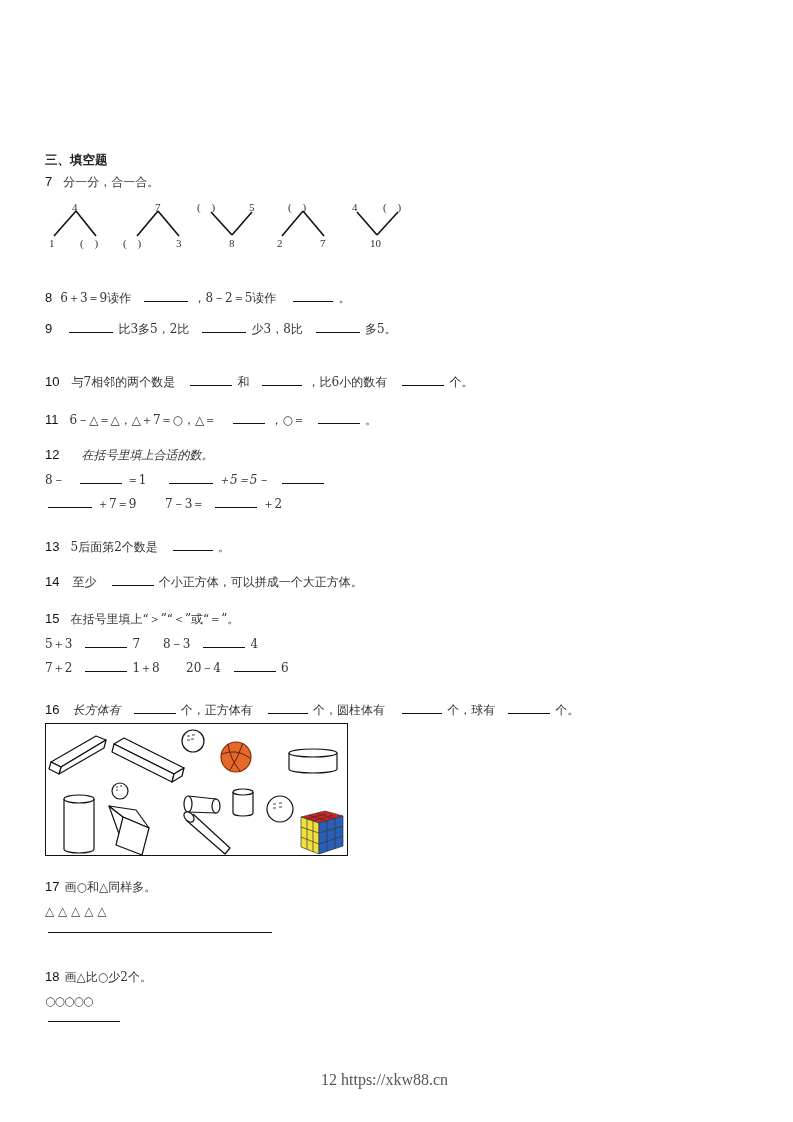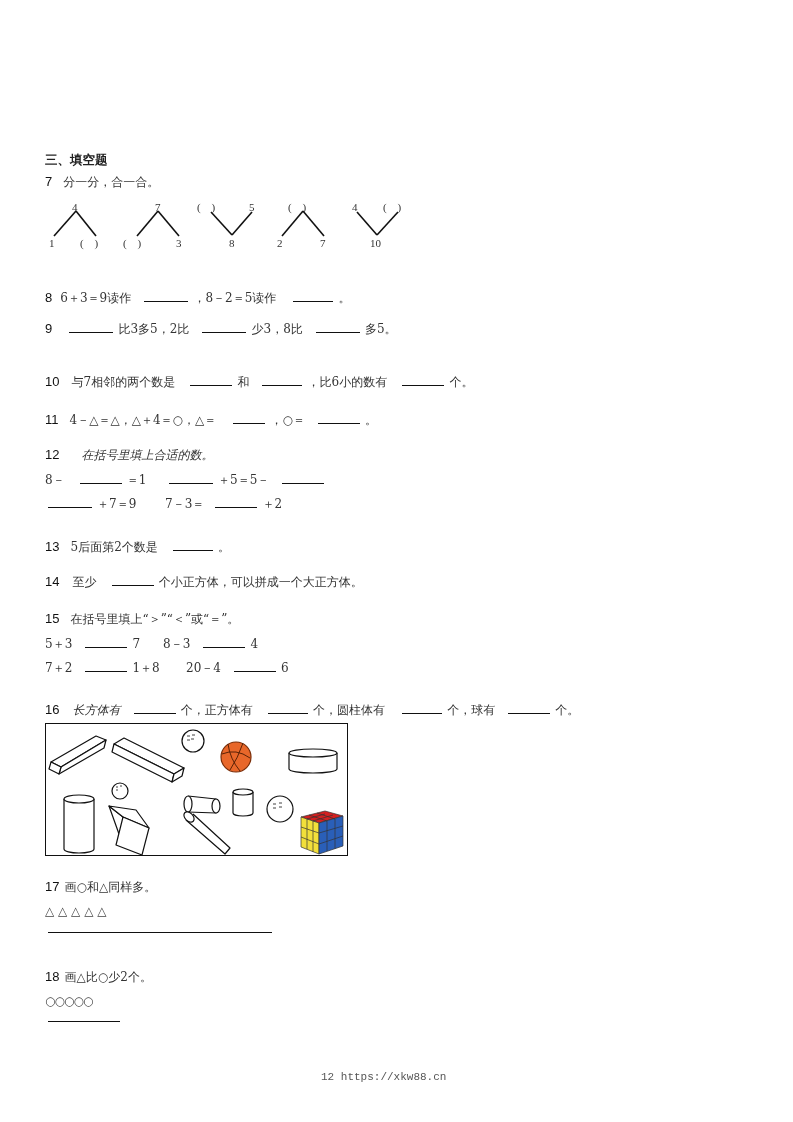--- a/index.html
+++ b/index.html
@@ -5,21 +5,21 @@
   html, body { margin: 0; padding: 0; background: #ffffff; }
   body { width: 793px; height: 1122px; position: relative; overflow: hidden;
          font-family: "DejaVu Serif", "Liberation Serif", serif; color: #222; }
   .abs { position: absolute; white-space: nowrap; }
   .qn { font-family: "Liberation Sans", "DejaVu Sans", sans-serif; font-size: 13px; color: #111; }
   .t  { font-size: 12px; color: #333; }
   .sec { font-family: "Liberation Sans", "DejaVu Sans", sans-serif; font-size: 12.5px; font-weight: bold; color: #222; }
   .blank { display: inline-block; border-bottom: 1.3px solid #111; height: 11px; vertical-align: baseline; }
   .row { position: absolute; white-space: nowrap; line-height: 16px; }
   .num { font-size: 11px; color: #333; font-family: "Liberation Serif", "DejaVu Serif", serif; }
-  .footer { font-family: Liberation Mono, monospace; font-size: 11px; color: #555; }
+  .footer { font-family: Liberation Serif, serif; font-size: 16px; color: #555; }
   .shapes-box { position: absolute; left: 45px; top: 723px; width: 303px; height: 133px; border: 1.3px solid #111; box-sizing: border-box; }
   .draw-line { position:absolute; left:48px; border-bottom:1.3px solid #111; }
 </style>
 </head>
 <body>
 
 <div class="abs sec" style="left:45px; top:152px;font-family:Liberation Serif, serif;">三、填空题</div>
 
 <div class="row" style="left:45px; top:173px;">
   <span class="qn">7</span>
@@ -93,37 +93,37 @@
   <span class="blank" style="width:42px; margin-left:10px;"></span>
   <span class="t">和</span>
   <span class="blank" style="width:40px; margin-left:8px;"></span>
   <span class="t">，比6小的数有</span>
   <span class="blank" style="width:42px; margin-left:10px;"></span>
   <span class="t">个。</span>
 </div>
 
 <div class="row" style="left:45px; top:411px;">
   <span class="qn">11</span>
-  <span class="t" style="margin-left:6px;">4－△＝△，△＋4＝○，△＝</span>
+  <span class="t" style="margin-left:6px;">6－△＝△，△＋7＝○，△＝</span>
   <span class="blank" style="width:32px; margin-left:12px;"></span>
   <span class="t">，○＝</span>
   <span class="blank" style="width:42px; margin-left:8px;"></span>
   <span class="t">。</span>
 </div>
 
 <div class="row" style="left:45px; top:446px;">
   <span class="qn">12</span>
   <span class="t" style="margin-left:17px;font-style:italic;">在括号里填上合适的数。</span>
 </div>
 <div class="row" style="left:45px; top:471px;">
   <span class="t">8－</span>
   <span class="blank" style="width:42px; margin-left:10px;"></span>
   <span class="t">＝1</span>
 </div>
-<div class="row" style="left:169px; top:471px;">
+<div class="row" style="left:169px; top:471px;font-style:italic;">
   <span class="blank" style="width:44px;"></span>
   <span class="t">＋5＝5－</span>
   <span class="blank" style="width:42px; margin-left:8px;"></span>
 </div>
 <div class="row" style="left:48px; top:495px;">
   <span class="blank" style="width:44px;"></span>
   <span class="t">＋7＝9</span>
 </div>
 <div class="row" style="left:165px; top:495px;">
   <span class="t">7－3＝</span>

